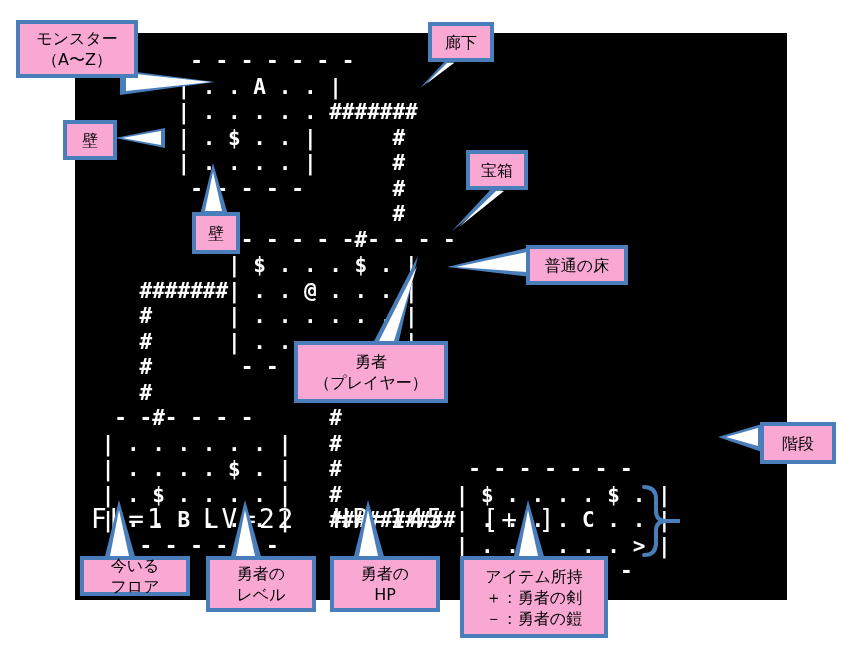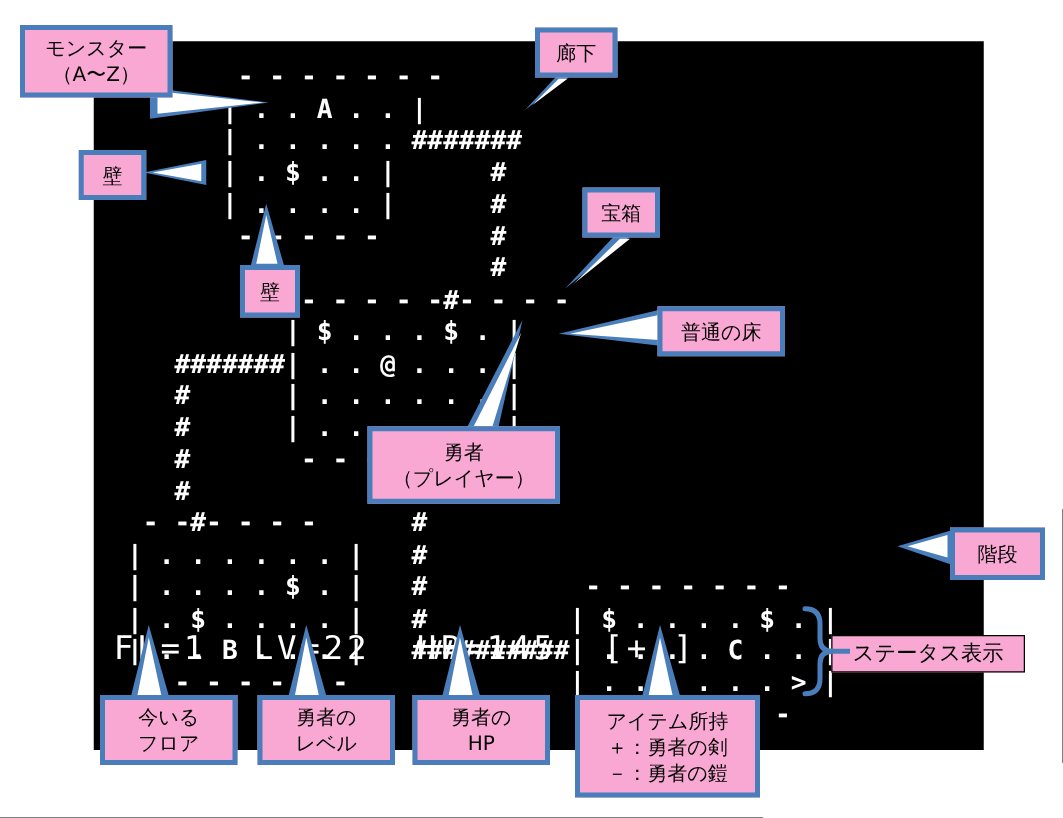--- a/index.html
+++ b/index.html
@@ -152,25 +152,22 @@
 
   <div class="callout" style="left:294px;top:341px;width:154px;height:62px;">
     <span class="ln">勇者</span>
     <span class="ln">（プレイヤー）</span>
   </div>
 
   <div class="callout" style="left:760px;top:422px;width:76px;height:42px;text-align:center;">
     <span class="ln">階段</span>
   </div>
 
-  <div class="callout plain" style="left:665px;top:508px;width:155px;height:30px;">
-    <span class="ln">ステータス表示</span>
-  </div>
 
-  <div class="callout" style="left:80px;top:556px;width:110px;height:56px;">
+  <div class="callout" style="left:80px;top:556px;width:110px;height:40px;">
     <span class="ln">今いる</span>
     <span class="ln">フロア</span>
   </div>
 
   <div class="callout" style="left:206px;top:556px;width:110px;height:56px;">
     <span class="ln">勇者の</span>
     <span class="ln">レベル</span>
   </div>
 
   <div class="callout" style="left:330px;top:556px;width:110px;height:56px;">

